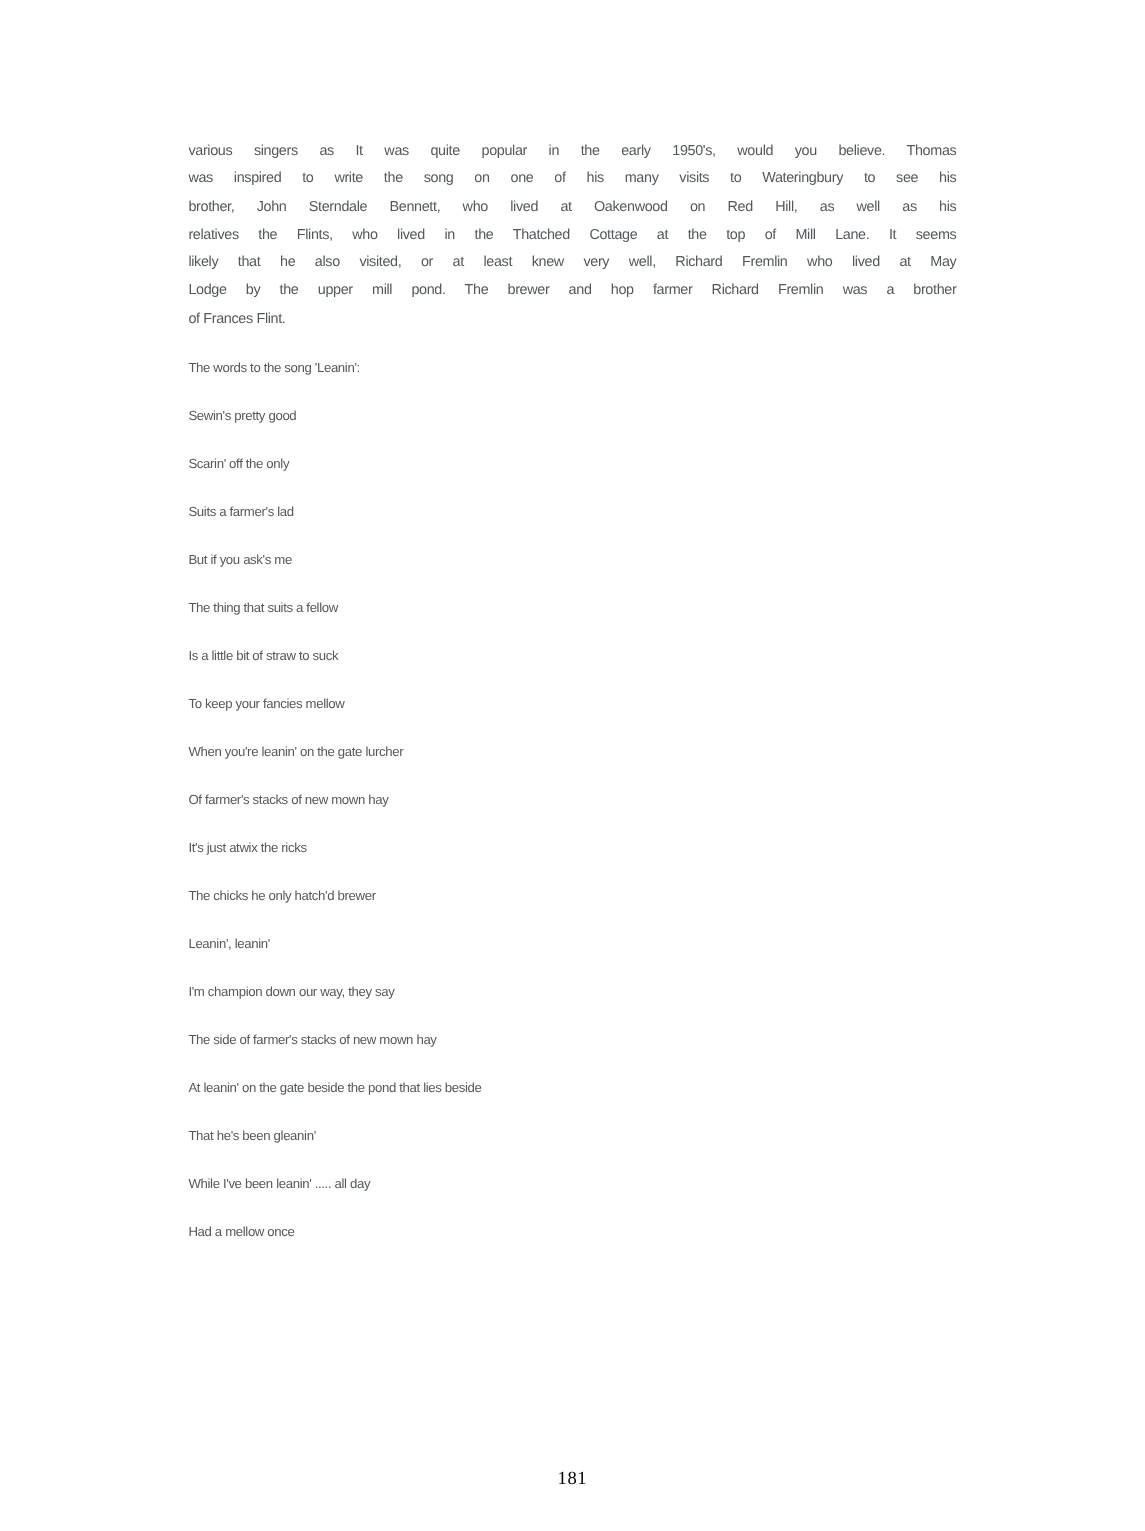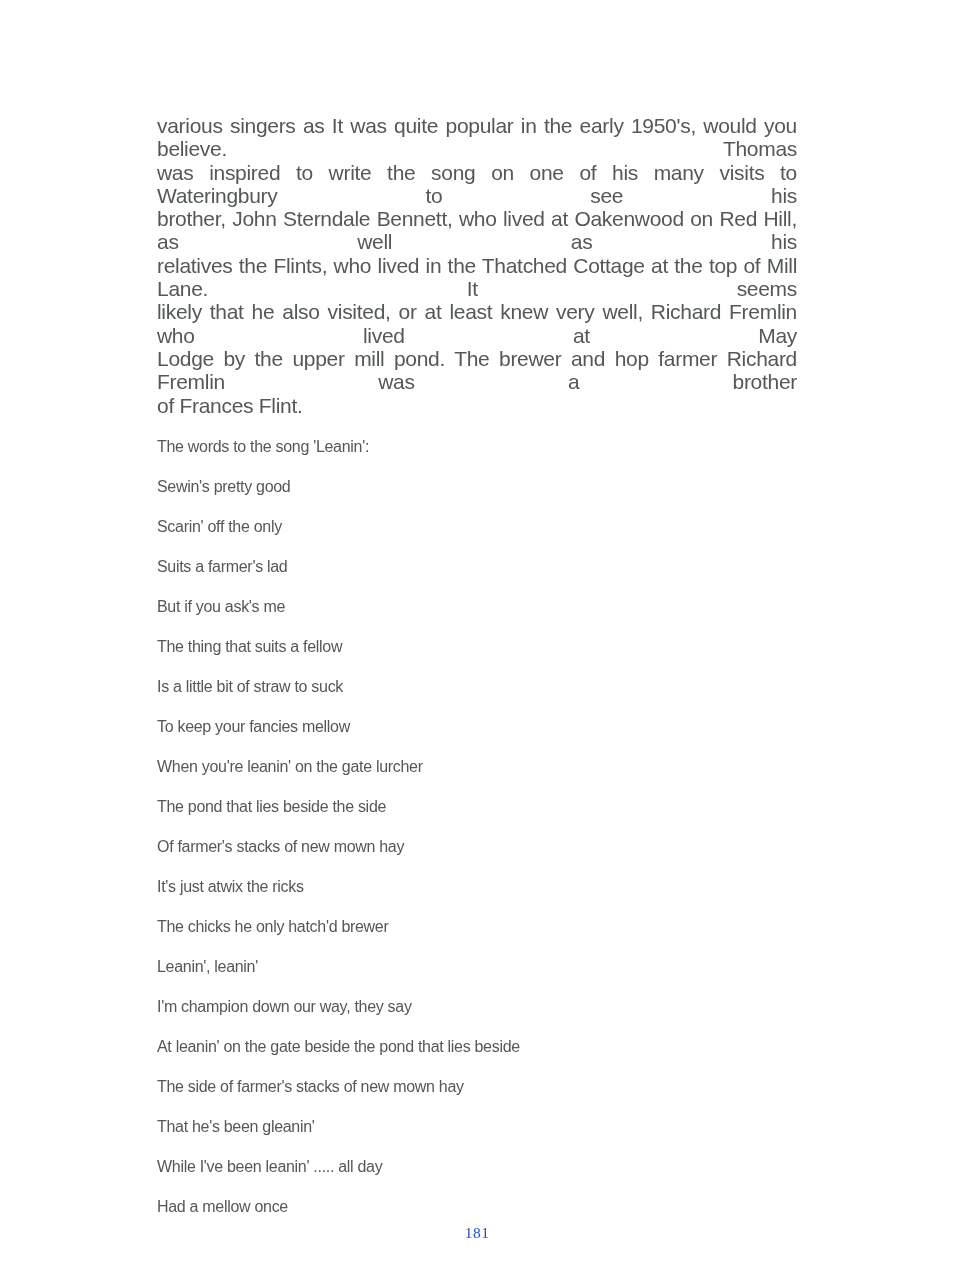--- a/index.html
+++ b/index.html
@@ -20,51 +20,51 @@
     inset: 0;
     background: #ffffff;
   }
   .content-column {
     position: absolute;
     left: 157px;
     top: 114px;
     width: 640px;
   }
   .intro-paragraph {
-    font-size: 21px;
+    font-size: 12px;
     letter-spacing: -0.3px;
   }
   .para-line {
     line-height: 23.3px;
     text-align: justify;
     text-align-last: justify;
     white-space: normal;
   }
   .para-line.last {
     text-align-last: left;
   }
   .lyrics-section {
     margin-top: 18px;
-    font-size: 16px;
+    font-size: 11px;
     letter-spacing: -0.3px;
   }
   .lyric-line {
     line-height: 24px;
     margin-bottom: 16px;
     text-align: left;
   }
   .page-number {
     position: absolute;
     top: 1224px;
     left: 0;
     width: 954px;
     text-align: center;
     font-family: "Liberation Serif", "DejaVu Serif", serif;
     font-size: 15.5px;
-    color: #1d4ed8;
+    color: #000000;
     letter-spacing: 0.5px;
   }
 </style>
 </head>
 <body>
 
 <div class="page">
 
   <div class="content-column">
 
@@ -82,28 +82,27 @@
       <div class="lyric-line">The words to the song 'Leanin':</div>
       <div>
           <div class="lyric-line">Sewin's pretty good</div>
           <div class="lyric-line">Scarin' off the only</div>
           <div class="lyric-line">Suits a farmer's lad</div>
           <div class="lyric-line">But if you ask's me</div>
           <div class="lyric-line">The thing that suits a fellow</div>
           <div class="lyric-line">Is a little bit of straw to suck</div>
           <div class="lyric-line">To keep your fancies mellow</div>
           <div class="lyric-line">When you're leanin' on the gate lurcher</div>
-          <div class="lyric-line">The pond that lies beside the side</div>
           <div class="lyric-line">Of farmer's stacks of new mown hay</div>
           <div class="lyric-line">It's just atwix the ricks</div>
           <div class="lyric-line">The chicks he only hatch'd brewer</div>
           <div class="lyric-line">Leanin', leanin'</div>
           <div class="lyric-line">I'm champion down our way, they say</div>
+          <div class="lyric-line">The side of farmer's stacks of new mown hay</div>
           <div class="lyric-line">At leanin' on the gate beside the pond that lies beside</div>
-          <div class="lyric-line">The side of farmer's stacks of new mown hay</div>
           <div class="lyric-line">That he's been gleanin'</div>
           <div class="lyric-line">While I've been leanin' ..... all day</div>
           <div class="lyric-line last">Had a mellow once</div>
         </div>
     </section>
 
   </div>
 
   <div class="page-number">181</div>
 

